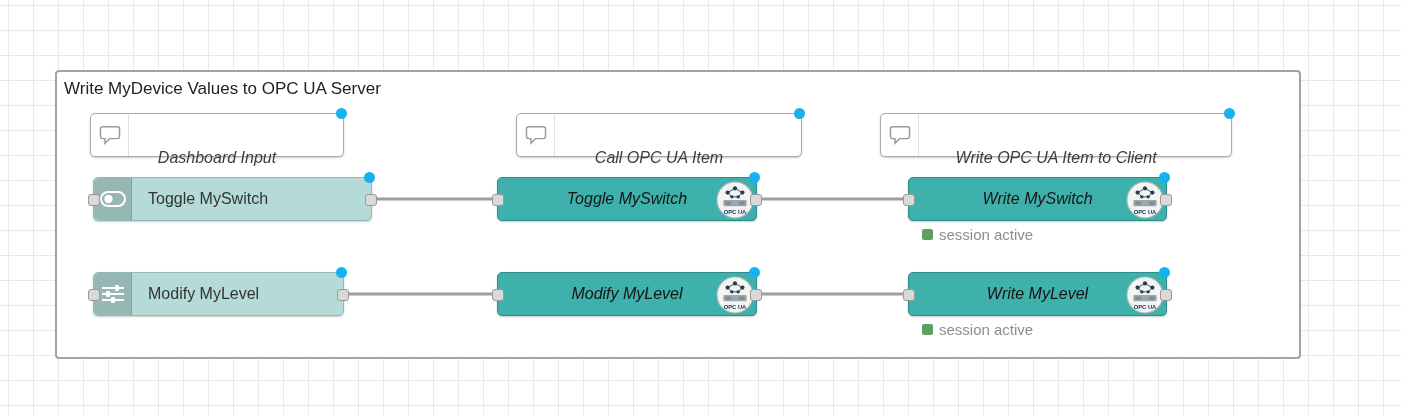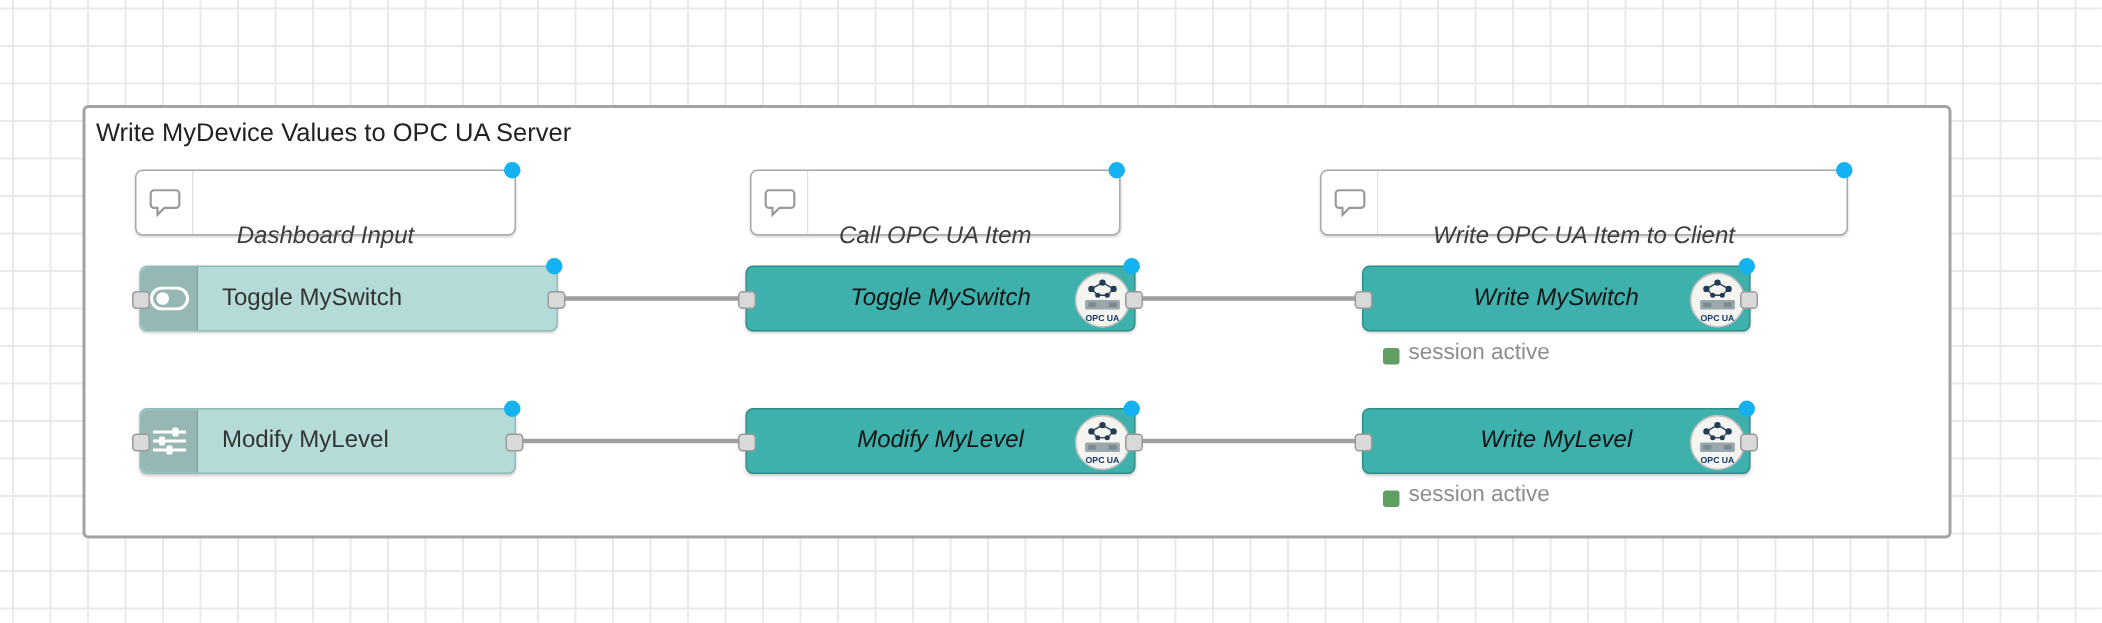--- a/index.html
+++ b/index.html
@@ -62,21 +62,21 @@
     background:#d9d9d9;border:1px solid #999;border-radius:3px;
     top:16px;box-sizing:content-box;
   }
   .port.in{left:-6px;}
   .port.out{right:-6px;}
   .dot{
     position:absolute;width:11px;height:11px;border-radius:50%;
     background:#14b2f1;top:-6px;right:-4px;
   }
   .status{
-    position:absolute;display:flex;align-items:flex-end;gap:6px;
+    position:absolute;display:flex;align-items:center;gap:6px;
     font-size:15px;color:#8d8d8d;white-space:nowrap;
   }
   .status .sq{width:11px;height:11px;border-radius:2px;background:#5f9f63;flex:none;}
 </style>
 </head>
 <body>
 
 <div class="canvas">
 
   <div class="group">
@@ -93,21 +93,21 @@
   <div class="node comment" style="left:90px;top:113px;width:254px">
     <div class="icon-region">
       <svg width="22" height="20" viewBox="0 0 24 22">
         <path d="M4 2 h16 a2.5 2.5 0 0 1 2.5 2.5 v8 a2.5 2.5 0 0 1 -2.5 2.5 h-8.5 l-5 5 v-5 h-2.5 a2.5 2.5 0 0 1 -2.5 -2.5 v-8 a2.5 2.5 0 0 1 2.5 -2.5 z" fill="none" stroke="#9a9a9a" stroke-width="1.6"></path>
       </svg>
     </div>
     <div class="label">Dashboard Input</div>
     <div class="dot"></div>
   </div>
 
-  <div class="node comment" style="left:500px;top:113px;width:247px">
+  <div class="node comment" style="left:516px;top:113px;width:286px">
     <div class="icon-region">
       <svg width="22" height="20" viewBox="0 0 24 22">
         <path d="M4 2 h16 a2.5 2.5 0 0 1 2.5 2.5 v8 a2.5 2.5 0 0 1 -2.5 2.5 h-8.5 l-5 5 v-5 h-2.5 a2.5 2.5 0 0 1 -2.5 -2.5 v-8 a2.5 2.5 0 0 1 2.5 -2.5 z" fill="none" stroke="#9a9a9a" stroke-width="1.6"></path>
       </svg>
     </div>
     <div class="label">Call OPC UA Item</div>
     <div class="dot"></div>
   </div>
 
   <div class="node comment" style="left:880px;top:113px;width:352px">

